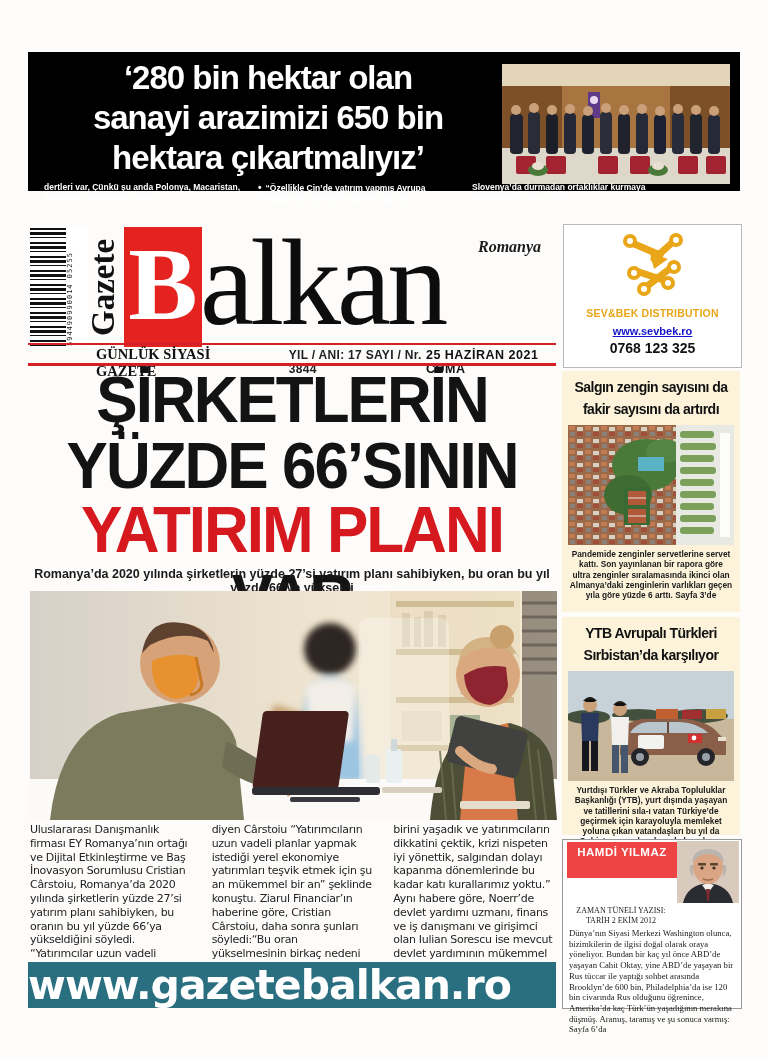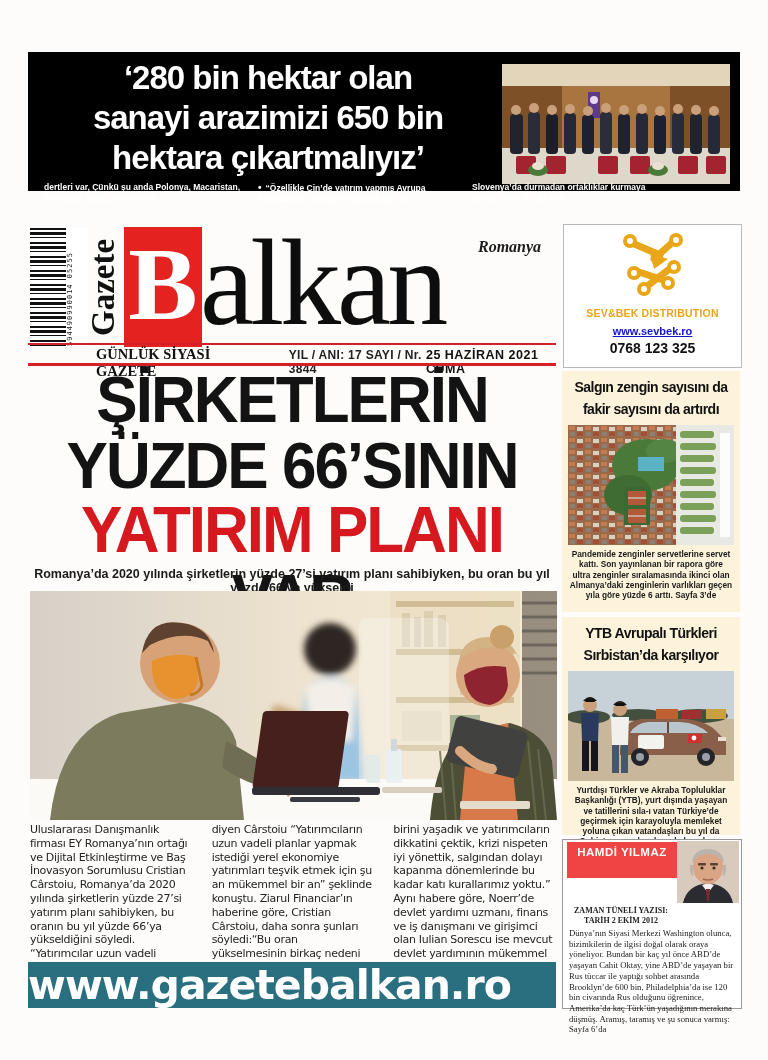--- a/index.html
+++ b/index.html
@@ -58,21 +58,21 @@
   .sb1{left:562px;top:371px;width:178px;height:241px;}
   .sb2{left:562px;top:617px;width:178px;height:218px;}
   .sb-head{font-size:14px;line-height:21.5px;font-weight:800;text-align:center;color:#111;letter-spacing:-0.5px;padding-top:6px;}
   .sb-photo{display:block;margin:5px auto 0 auto;}
   .sb-cap{font-size:8.3px;line-height:10.3px;font-weight:700;color:#1a1a1a;padding:4px 7px 0 7px;text-align:center;}
 
   .sb3{left:562px;top:839px;width:178px;height:168px;background:#fff;border:1px solid #999;}
   .col-tab{position:absolute;left:4px;top:2px;width:110px;height:36px;background:#ef4444;color:#fff;font-weight:800;font-size:11.5px;text-align:center;line-height:20px;letter-spacing:0.5px;}
   .col-portrait{position:absolute;right:2px;top:1px;}
   .col-title{position:absolute;left:4px;top:28px;width:108px;text-align:center;font-family:"Liberation Serif",serif;font-weight:800;font-size:14px;line-height:17px;color:#111;}
-  .col-kicker{position:absolute;left:4px;top:66px;width:108px;text-align:center;font-family:"Liberation Serif",serif;font-weight:700;font-size:8px;line-height:10px;color:#222;}
+  .col-kicker{position:absolute;left:4px;top:66px;width:108px;text-align:center;font-family:"Liberation Serif",serif;font-weight:400;font-size:8px;line-height:10px;color:#222;}
   .col-body{position:absolute;left:6px;top:88px;width:166px;font-family:"Liberation Serif",serif;font-size:8.7px;line-height:10.7px;color:#222;}
 </style>
 </head>
 <body>
 
 <div id="page">
 
   <div class="abs banner-top">
     <div class="abs banner-headline">
       <span style="display:block">‘280 bin hektar olan</span>

